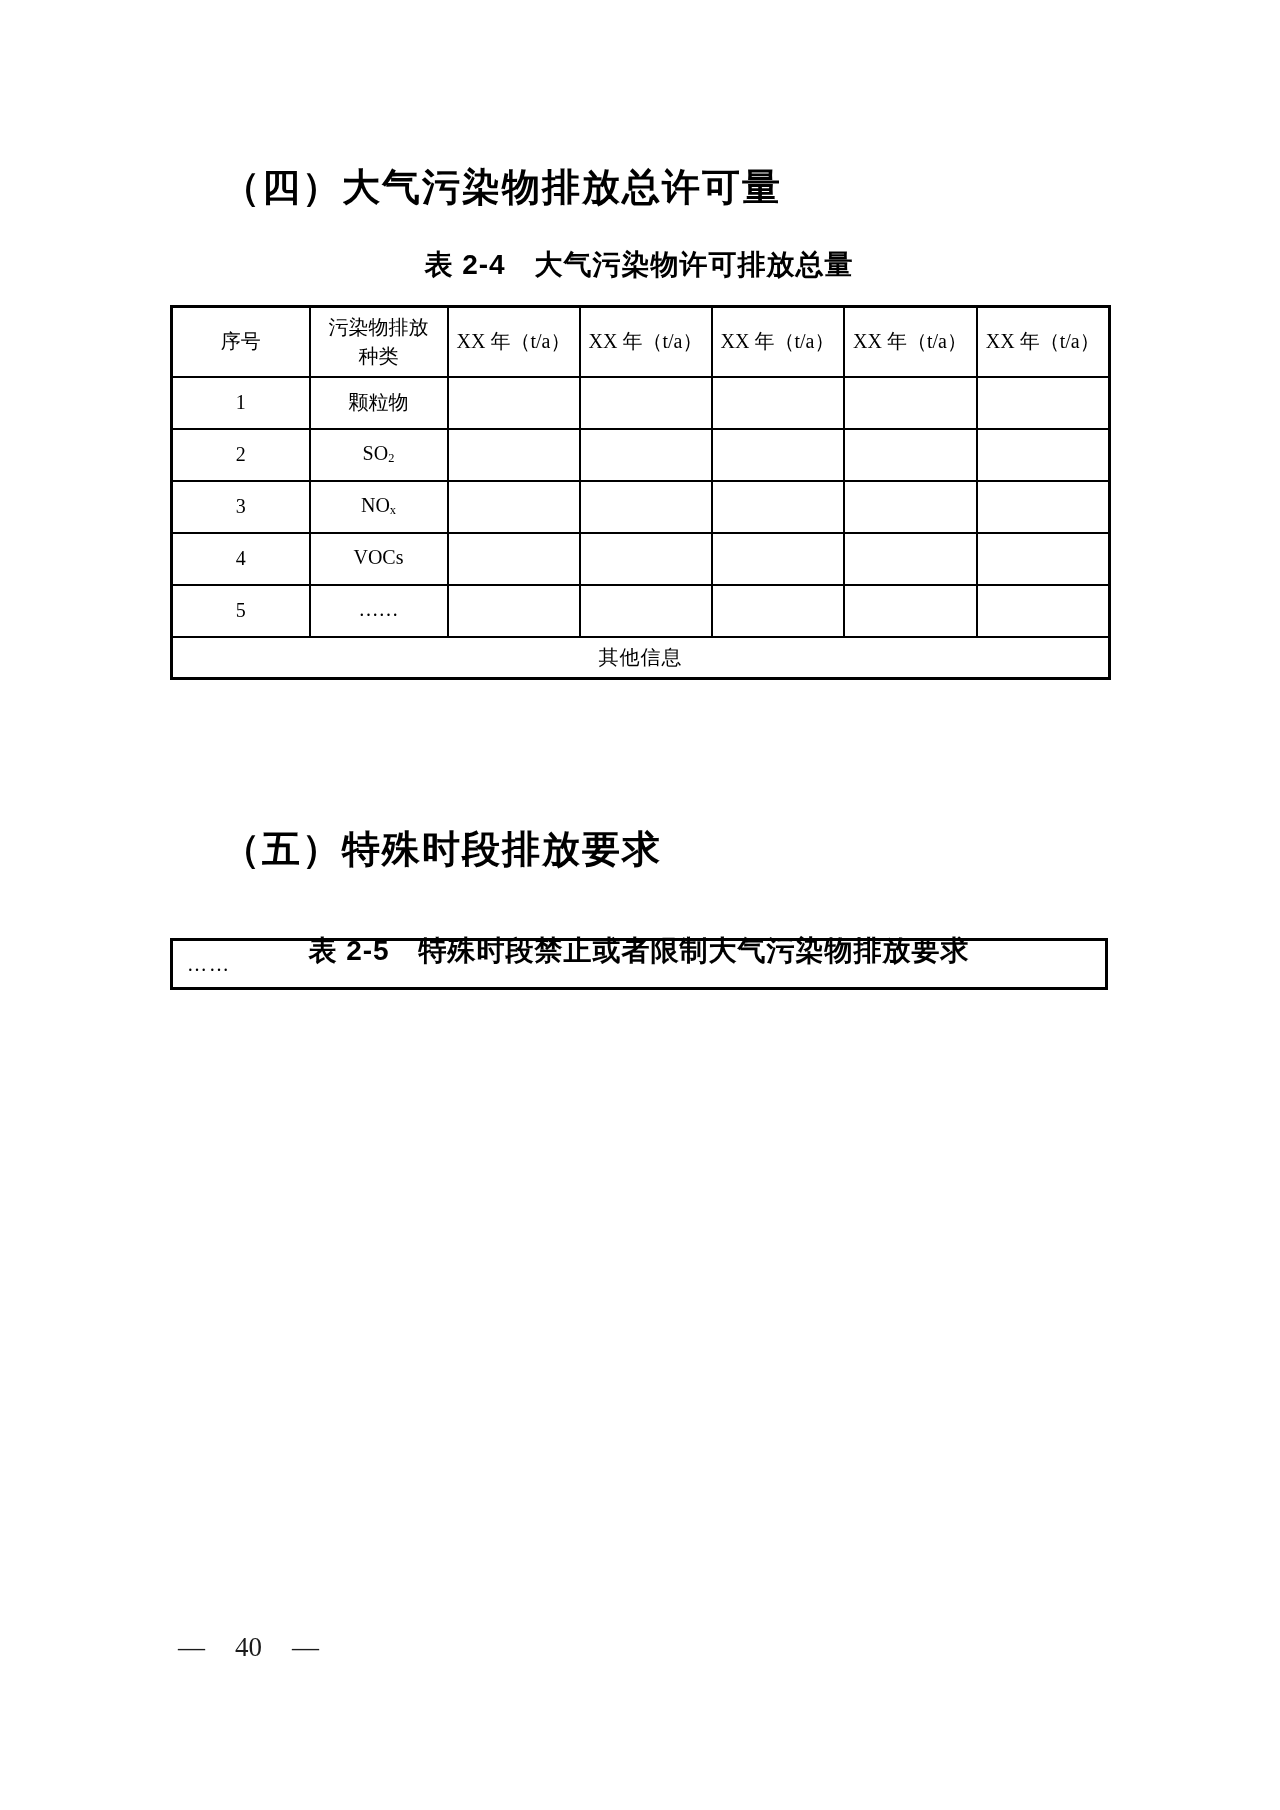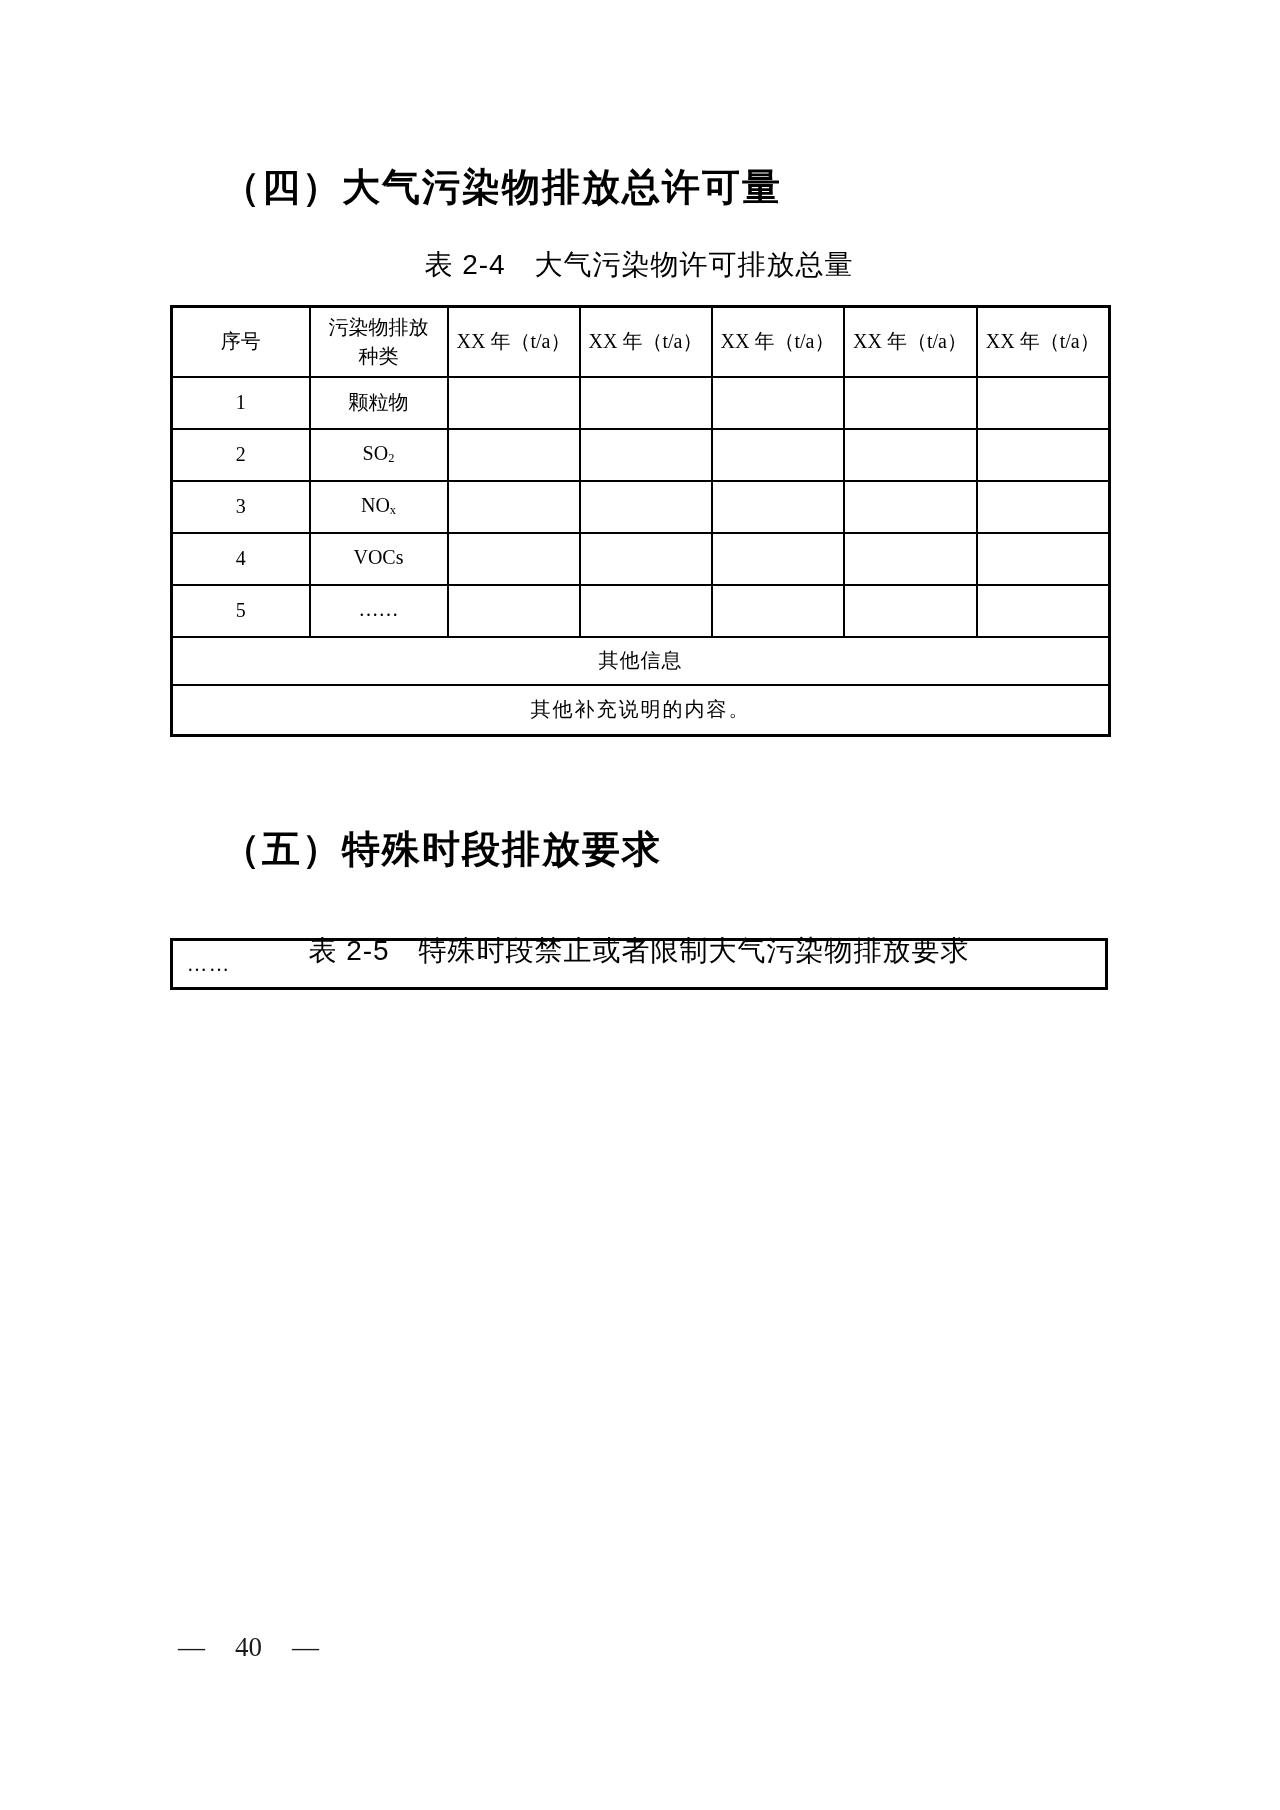--- a/index.html
+++ b/index.html
@@ -25,21 +25,21 @@
     font-family: "Liberation Serif", "DejaVu Serif", serif;
   }
   #heading-4 { top: 162px; }
   #heading-5 { top: 824px; }
   .table-title {
     position: absolute;
     left: 170px;
     width: 938px;
     text-align: center;
     font-size: 28px;
-    font-weight: normal;
+    font-weight: bold;
     letter-spacing: 1px;
     font-family: "Liberation Sans", "DejaVu Sans", sans-serif;
   }
   #title-2-4 { top: 246px; }
   #title-2-5 { top: 932px; }
 
   table.permit-table {
     position: absolute;
     top: 305px;
     left: 170px;
@@ -52,21 +52,21 @@
     border: 2px solid #000;
     text-align: center;
     vertical-align: middle;
     font-weight: normal;
     font-size: 20px;
     padding: 0;
     overflow: hidden;
   }
   tr.header-row { height: 70px; }
   tr.data-row { height: 52px; }
-  tr.other-info-row { height: 48px; }
+  tr.other-info-row { height: 42px; }
   tr.note-row { height: 51px; }
   th.wrap2 { white-space: pre-line; line-height: 1.45; margin-left: 16px; }
   td.other-info-cell {
     font-family: "Liberation Sans", "DejaVu Sans", sans-serif;
     font-weight: bold;
     font-size: 21px;
     letter-spacing: 1px;
   }
   td.note-cell {
     text-align: left;
@@ -181,23 +181,20 @@
         <td></td>
         <td></td>
         <td></td>
         <td></td>
       </tr>
 
       <tr class="other-info-row">
         <td class="other-info-cell" colspan="7">其他信息</td>
       </tr>
 
-      <tr class="note-row">
-        <td class="note-cell" colspan="7">其他补充说明的内容。</td>
-      </tr>
     </tbody>
   </table>
 
   <div id="heading-5" class="section-heading">（五）特殊时段排放要求</div>
 
   <div id="title-2-5" class="table-title">表 2-5　特殊时段禁止或者限制大气污染物排放要求</div>
 
   <div class="placeholder-box">
     <span>……</span>
   </div>

